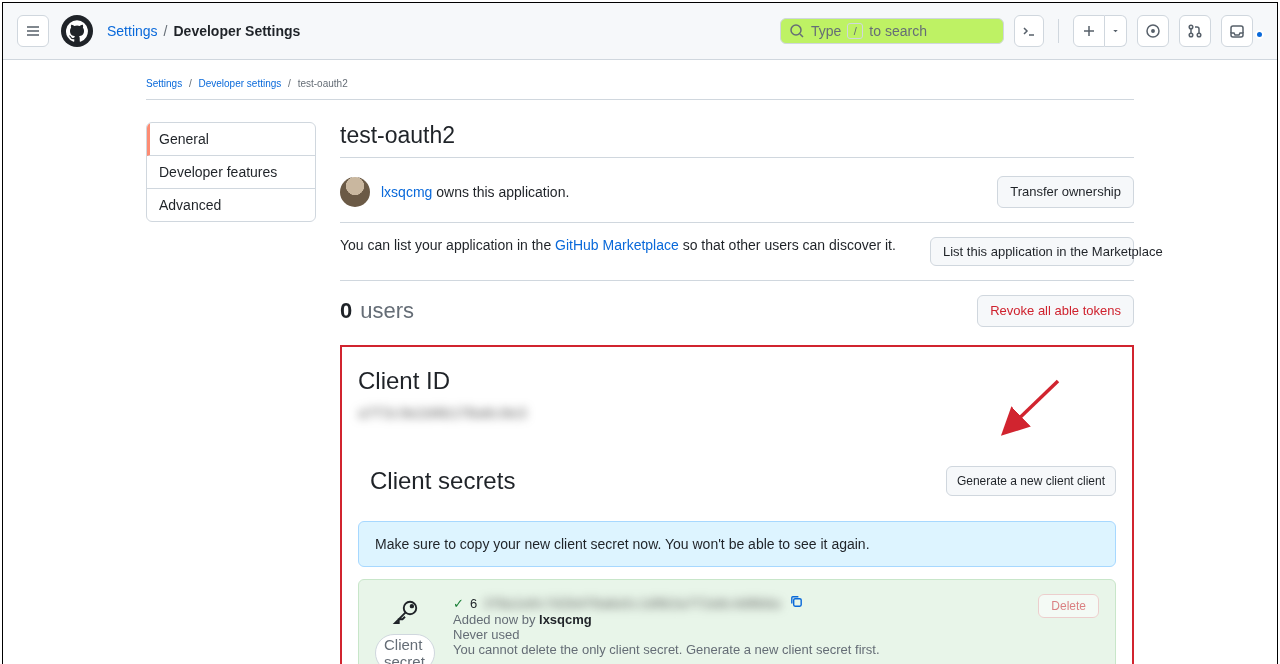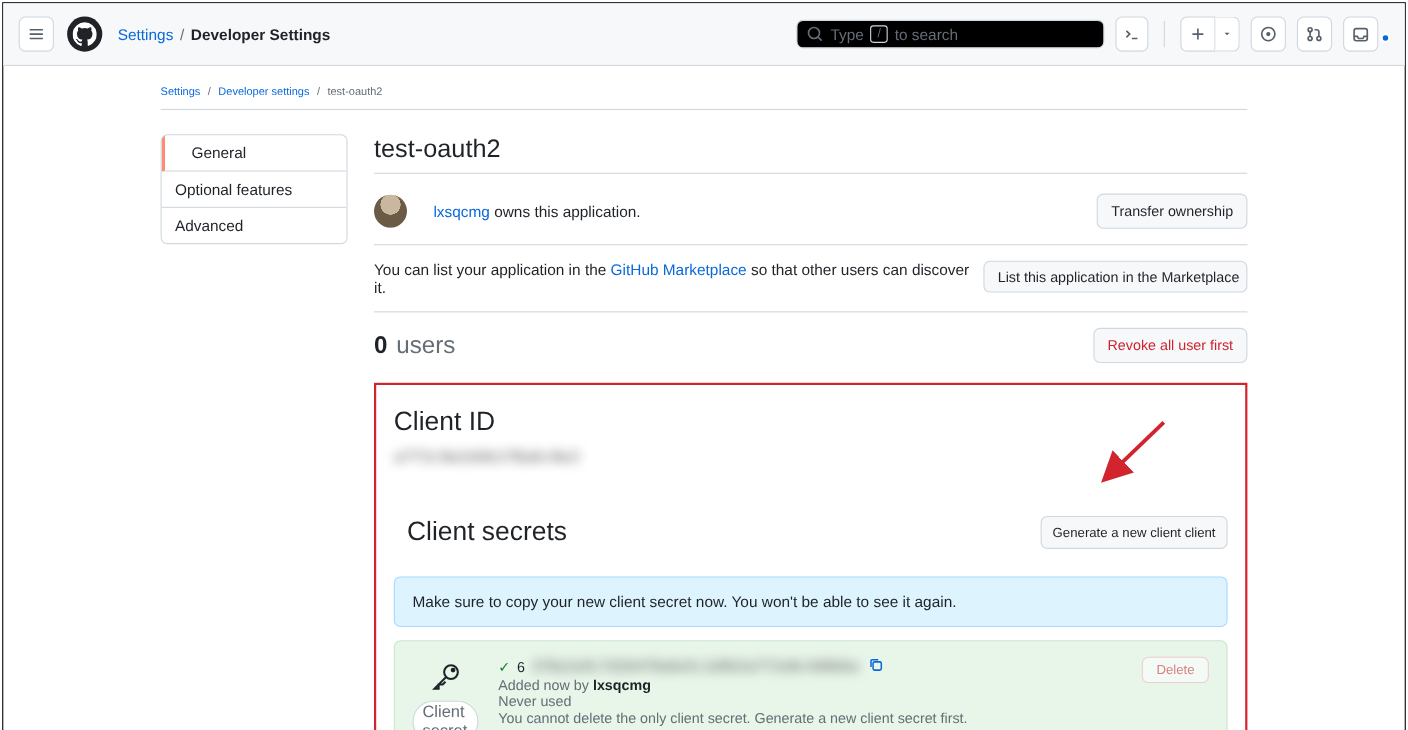--- a/index.html
+++ b/index.html
@@ -26,21 +26,21 @@
   
   header.appbar{background:var(--bg-subtle);border-bottom:1px solid var(--border);padding:12px 14px;display:flex;align-items:center;gap:10px}
   .iconbtn{width:32px;height:32px;border:1px solid var(--border);border-radius:6px;background:#fff;display:flex;align-items:center;justify-content:center;color:#57606a}
   .iconbtn svg{width:16px;height:16px}
   .logo{width:32px;height:32px;border-radius:50%;background:#1f2328;display:flex;align-items:center;justify-content:center;margin-left:2px}
   .logo svg{width:22px;height:22px;fill:#fff}
   .topcrumbs{display:flex;align-items:center;gap:6px;font-size:14px;color:var(--muted);margin-left:4px}
   .topcrumbs .sep{color:var(--muted)}
   .topcrumbs .cur{color:var(--fg);font-weight:600}
   .spacer{flex:1}
-  .search{display:flex;align-items:center;gap:6px;border:1px solid var(--border);border-radius:6px;background:#000000;padding:4px 8px;width:280px;color:#656d76}
+  .search{display:flex;align-items:center;gap:6px;border:1px solid var(--border);border-radius:6px;background:#bef264;padding:4px 8px;width:224px;color:#656d76}
   .search svg{width:16px;height:16px;color:#656d76}
   .search .slash{display:inline-flex;align-items:center;justify-content:center;border:1px solid var(--border);border-radius:3px;width:16px;height:16px;font-size:11px;color:#656d76}
   .divider{width:1px;height:24px;background:var(--border);margin:0 4px}
   .btngroup{display:flex}
   .btngroup .iconbtn:first-child{border-radius:6px 0 0 6px}
   .btngroup .iconbtn:last-child{border-radius:0 6px 6px 0;border-left:none;width:22px}
   .avatar{width:32px;height:32px;border-radius:50%;background:#8a775f;background-image:radial-gradient(circle at 50% 30%, #c9b79f 0 35%, #6b5a46 36% 100%);position:relative}
   .dot{position:absolute;top:-1px;right:-1px;width:9px;height:9px;border-radius:50%;background:#0969da;border:2px solid #fff}
 
   
@@ -50,21 +50,21 @@
   .pagecrumbs a{color:var(--link);text-decoration:none}
   .pagecrumbs .sep{margin:0 4px;color:var(--muted)}
   hr.full{border:none;border-top:1px solid var(--border);margin:10px -2000px 0;position:relative}
   .hr-wrap{overflow:hidden}
 
   .two-col{display:flex;gap:24px;margin-top:22px}
   .nav{width:170px;flex:none}
   .navlist{border:1px solid var(--border);border-radius:6px;overflow:hidden}
   .navitem{padding:8px 12px;font-size:14px;border-bottom:1px solid var(--border)}
   .navitem:last-child{border-bottom:none}
-  .navitem.active{border-left:3px solid var(--accent-orange);padding-left:24px;font-weight:400}
+  .navitem.active{border-left:3px solid var(--accent-orange);padding-left:9px;font-weight:400}
   .main{flex:1;min-width:0}
   h1.title{font-size:23px;font-weight:400;margin:0 0 10px;border-bottom:1px solid var(--border);padding-bottom:8px}
 
   .owner-row{display:flex;align-items:center;gap:10px;margin:18px 0 8px}
   .owner-av{width:30px;height:30px;border-radius:50%;background:#8a775f;background-image:radial-gradient(circle at 50% 30%, #c9b79f 0 35%, #6b5a46 36% 100%)}
   .btn{border:1px solid var(--border);background:var(--bg-subtle);border-radius:6px;padding:5px 12px;font-size:13px;line-height:20px;color:var(--fg);white-space:nowrap}
   .row-between{display:flex;align-items:center;gap:12px}
   .row-between .grow{flex:1}
   .divline{border-top:1px solid var(--border);margin:14px 0}
 
@@ -178,55 +178,55 @@
         <span>test-oauth2</span>
       </nav>
       <div class="hr-wrap">
           <hr class="full">
         </div>
 
       <div class="two-col">
         <aside class="nav">
           <div class="navlist">
             <div class="navitem active">General</div>
-            <div class="navitem">Optional features</div>
+            <div class="navitem">Developer features</div>
             <div class="navitem">Advanced</div>
           </div>
         </aside>
 
         <main class="main">
           <h1 class="title">test-oauth2</h1>
 
           <div class="row-between owner-row">
-            <div class="grow" style="display:flex;align-items:center;gap:24px">
+            <div class="grow" style="display:flex;align-items:center;gap:11px">
               <span class="owner-av"></span>
               <span>
                 <a href="#">lxsqcmg</a><span> owns this application.</span>
               </span>
             </div>
             <button class="btn">Transfer ownership</button>
           </div>
 
           <div class="divline"></div>
 
           <div class="row-between" style="align-items:flex-start">
             <p class="grow" style="margin:0;color:var(--fg)">
               <span>You can list your application in the </span><a href="#">GitHub Marketplace</a><span> so that other users can discover it.</span>
             </p>
-            <button class="btn" style="text-align:left;width:240px;line-height:17px">List this application in the Marketplace</button>
+            <button class="btn" style="text-align:left;width:204px;line-height:17px">List this application in the Marketplace</button>
           </div>
 
           <div class="divline"></div>
 
           <div class="row-between">
             <div class="grow users-line">
               <span class="count" style="font-weight:600">0</span>
               <span class="count" style="color:var(--muted)">users</span>
             </div>
-            <button class="btn btn-danger">Revoke all user first</button>
+            <button class="btn btn-danger">Revoke all able tokens</button>
           </div>
 
           <div class="highlight-box">
             <svg class="arrow" width="70" height="70" viewBox="0 0 70 70">
                 <defs>
                   <marker id="ah" markerWidth="8" markerHeight="8" refX="6" refY="4" orient="auto">
                     <path d="M0 0L8 4L0 8z" fill="#d1242f"></path>
                   </marker>
                 </defs>
                 <line x1="62" y1="8" x2="10" y2="58" stroke="#d1242f" stroke-width="3.5" marker-end="url(#ah)"></line>

